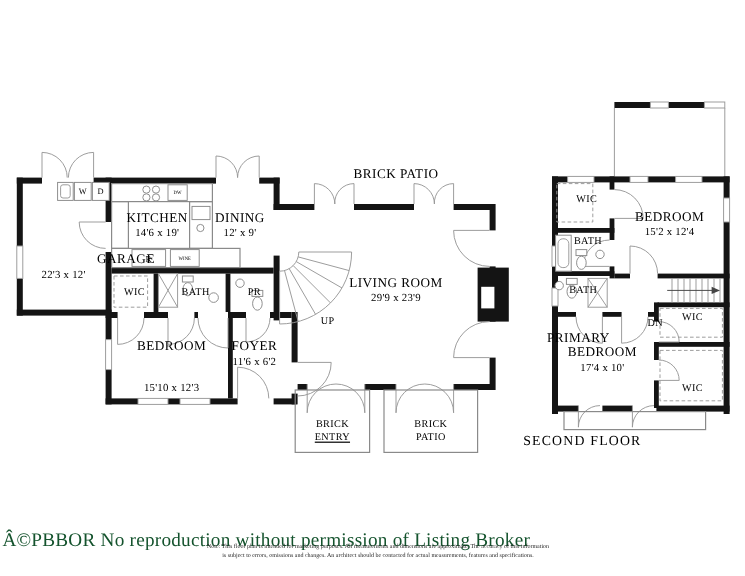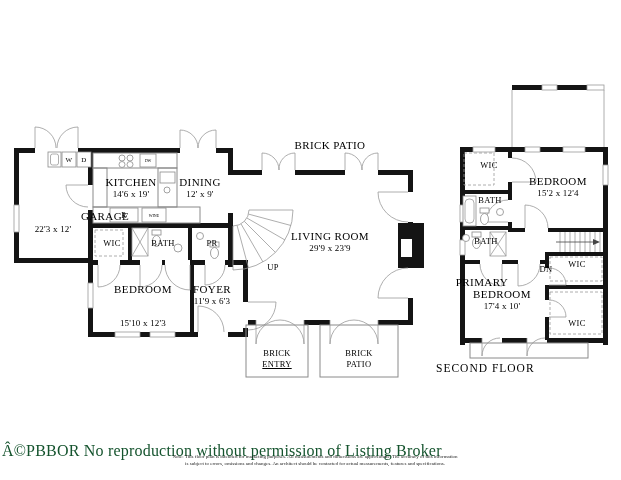--- a/index.html
+++ b/index.html
@@ -203,21 +203,21 @@
   <div class="dim" style="left:13px;top:224px;width:80px;">22'3 x 12'</div>
   <div class="lbl" style="left:92px;top:176px;width:78px;">KITCHEN</div>
   <div class="dim" style="left:92px;top:189px;width:78px;">14'6 x 19'</div>
   <div class="lbl" style="left:166px;top:176px;width:68px;">DINING</div>
   <div class="dim" style="left:166px;top:189px;width:68px;">12' x 9'</div>
   <div class="lbl" style="left:280px;top:230px;width:100px;">LIVING ROOM</div>
   <div class="dim" style="left:280px;top:243px;width:100px;">29'9 x 23'9</div>
   <div class="lbl" style="left:100px;top:283px;width:86px;">BEDROOM</div>
   <div class="dim" style="left:100px;top:296px;width:86px;margin-top:22px;">15'10 x 12'3</div>
   <div class="lbl" style="left:186px;top:283px;width:52px;">FOYER</div>
-  <div class="dim" style="left:186px;top:296px;width:52px;">11'9 x 6'3</div>
+  <div class="dim" style="left:186px;top:296px;width:52px;">11'6 x 6'2</div>
   <div class="sm" style="left:95px;top:238px;width:34px;">WIC</div>
   <div class="sm" style="left:143px;top:238px;width:40px;">BATH</div>
   <div class="sm" style="left:196px;top:238px;width:32px;">PR</div>
   <div class="sm" style="left:258px;top:262px;width:30px;">UP</div>
   <div class="lbl" style="left:275px;top:139px;width:110px;">BRICK PATIO</div>
   <div class="sm" style="left:246px;top:348px;width:62px;">BRICK</div>
   <div class="sm" style="left:246px;top:359px;width:62px;text-decoration:underline;">ENTRY</div>
   <div class="sm" style="left:320px;top:348px;width:78px;">BRICK</div>
   <div class="sm" style="left:320px;top:359px;width:78px;">PATIO</div>
   <div class="sm" style="left:62px;top:155px;width:14px;font-size:7px;">W</div>

